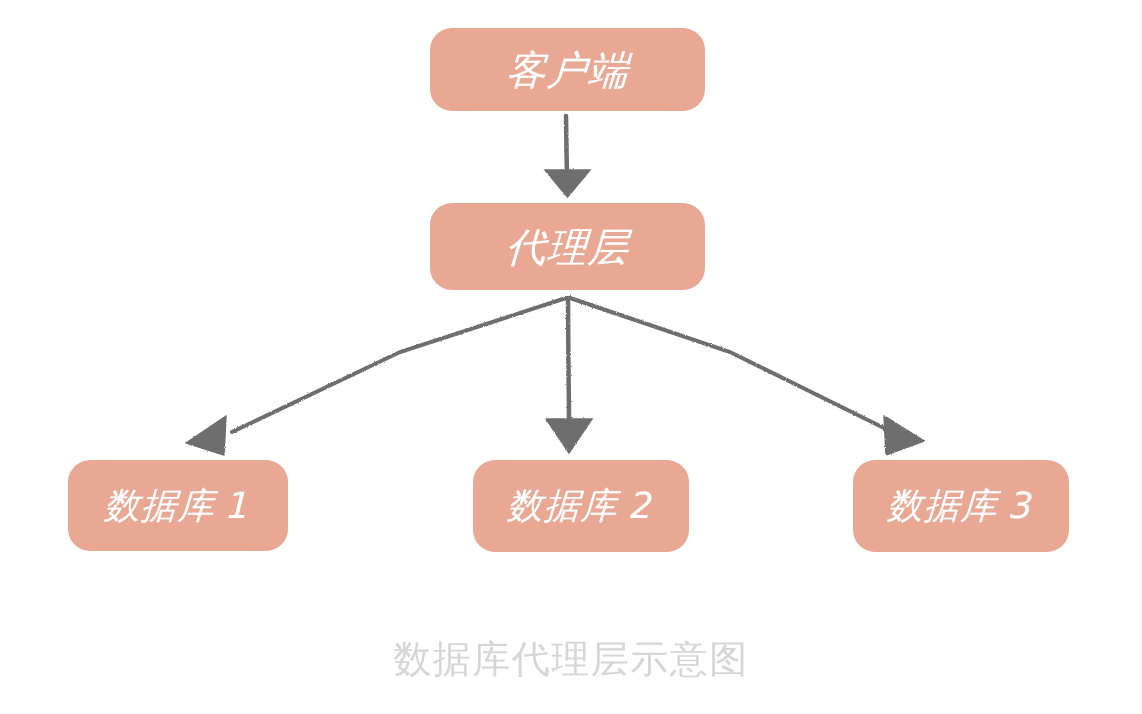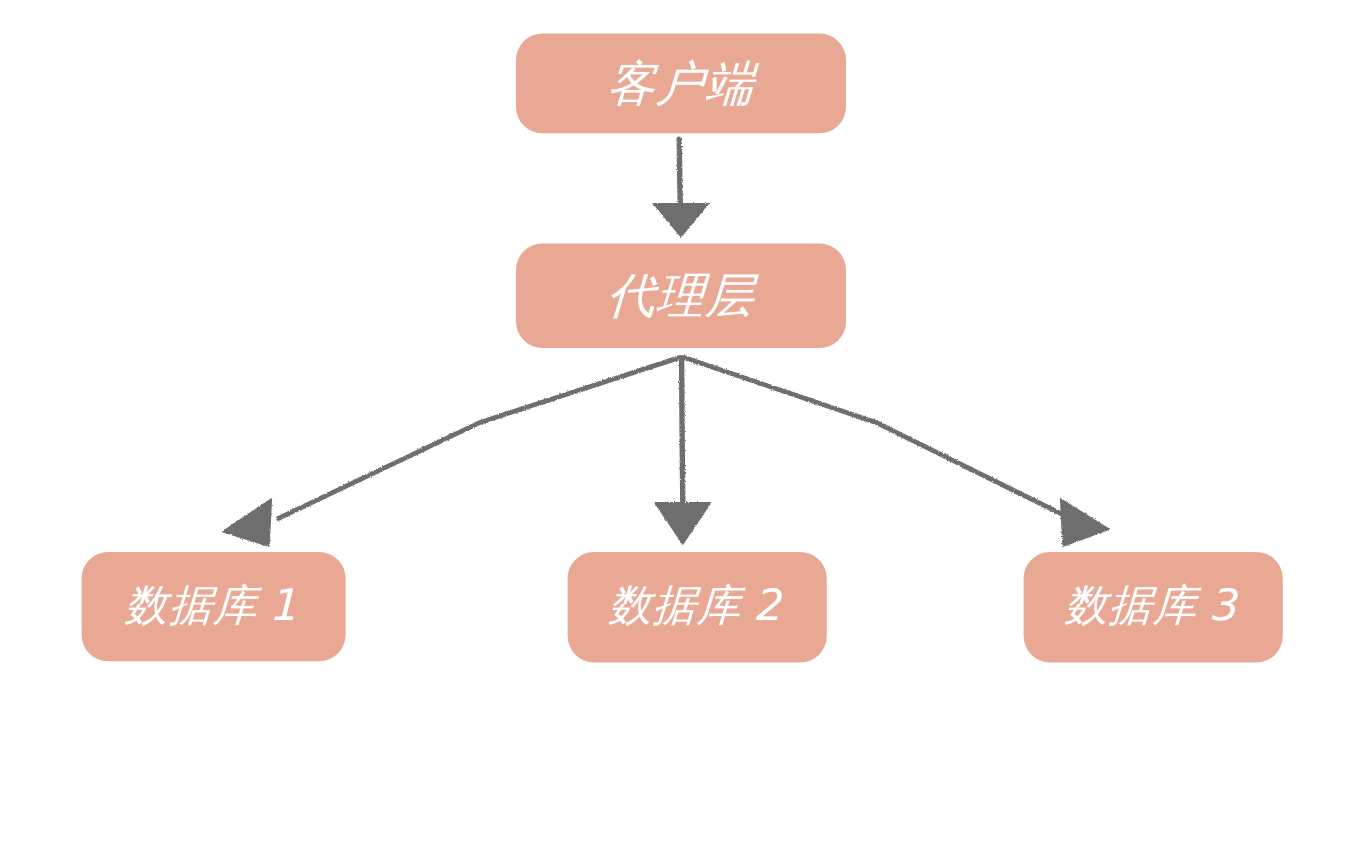--- a/index.html
+++ b/index.html
@@ -148,14 +148,15 @@
   </div>
 
   <div class="node" id="node-db2">
     <span class="node-label">数据库 2</span>
   </div>
 
   <div class="node" id="node-db3">
     <span class="node-label">数据库 3</span>
   </div>
 
+  <div id="caption">数据库代理层示意图</div>
 
 </div>
 
 </body></html>

